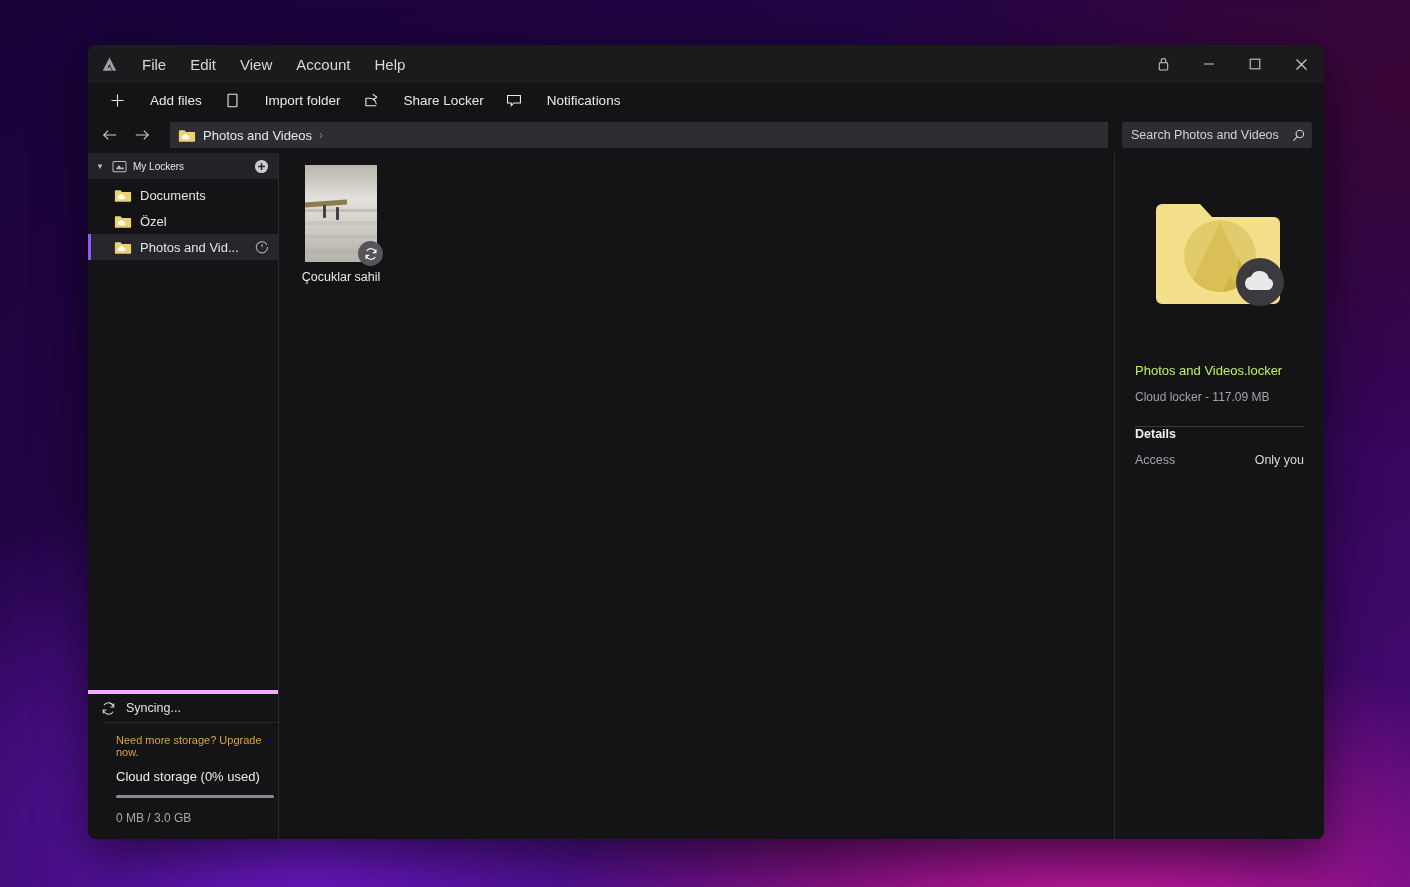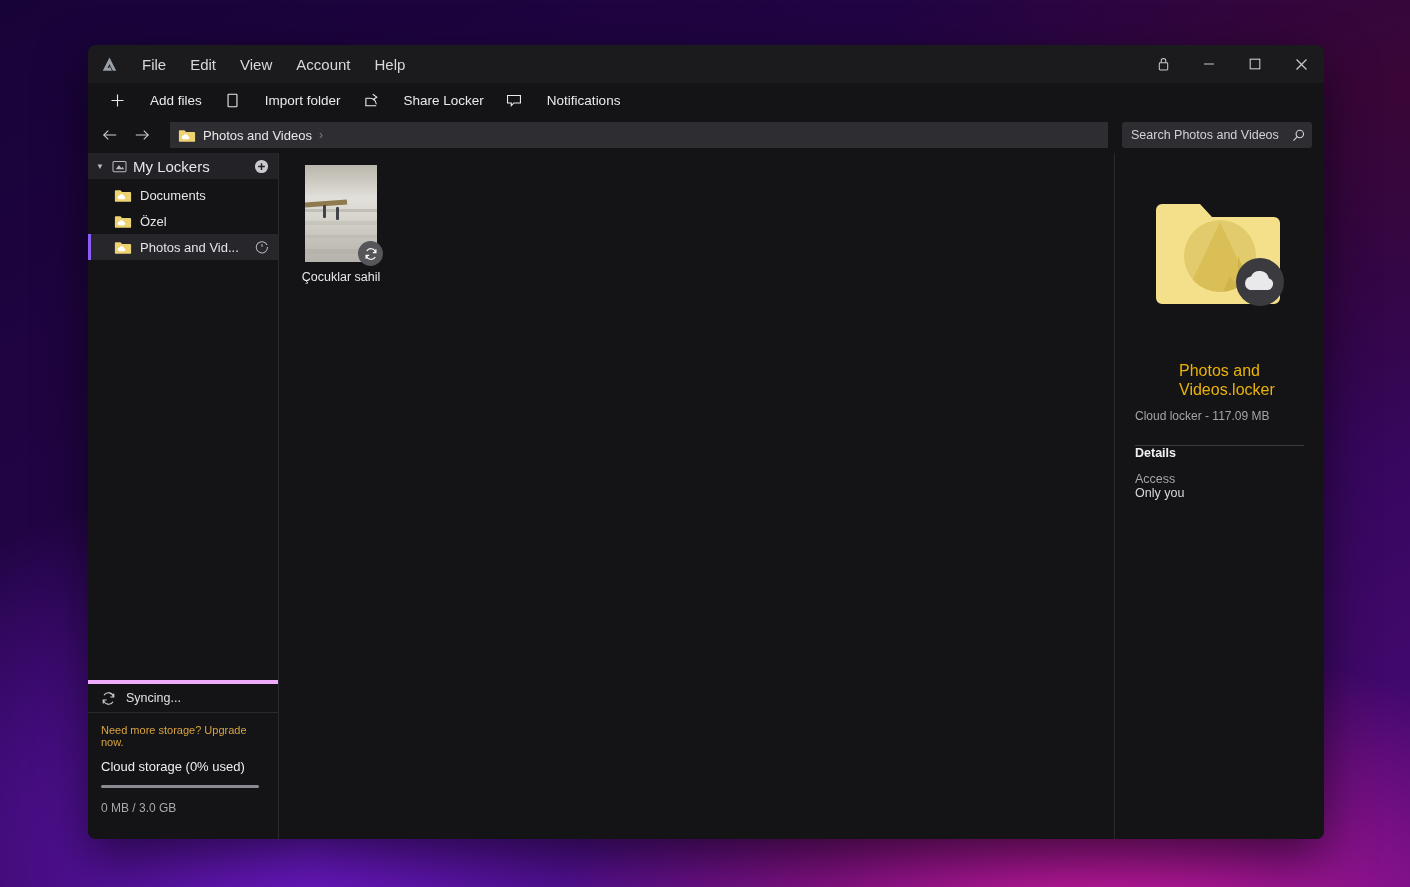--- a/index.html
+++ b/index.html
@@ -160,21 +160,21 @@
   }
   .lockers-header {
     height: 26px;
     background: #232327;
     display: flex;
     align-items: center;
     padding: 0 8px 0 6px;
     gap: 6px;
   }
   .chev { color: #b9b9be; font-size: 8px; width: 12px; text-align: center; }
-  .lockers-title { color: #e6e6e9; font-size: 15px; flex: 1 1 auto; }
+  .lockers-title { color: #e6e6e9; font-size: 10px; flex: 1 1 auto; }
   .add-locker {
     width: 17px; height: 17px;
     display: flex; align-items: center; justify-content: center;
   }
 
   .locker-list { padding-top: 3px; }
   .locker-item {
     height: 26px;
     display: flex;
     align-items: center;
@@ -203,21 +203,22 @@
     align-items: center;
     gap: 10px;
     padding-left: 13px;
     border-top: 4px solid #f0abfc;
     color: #e0e0e3;
     font-size: 12.5px;
   }
 
   .storage-block {
     border-top: 1px solid #2a2a2e;
-    padding: 11px 13px 24px 13px;
+    padding: 11px 13px 14px 13px;
+    margin-left: 15px;
   }
   .upgrade-link {
     color: #d9a441;
     font-size: 11px;
     margin-bottom: 11px;
   }
   .storage-title { color: #eeeef0; font-size: 13px; margin-bottom: 11px; }
   .storage-bar {
     height: 3px;
     background: #8a8a90;
@@ -297,25 +298,24 @@
     flex-direction: column;
   }
   .detail-icon-wrap {
     height: 200px;
     display: flex;
     align-items: center;
     justify-content: center;
     position: relative;
   }
   .detail-title {
-    color: #eab308;
-    font-size: 16px;
+    color: #bef264;
+    font-size: 13px;
     line-height: 19px;
     margin-top: 8px;
-    margin-left: 44px;
   }
   .detail-sub {
     color: #a3a3a9;
     font-size: 12px;
     margin-top: 10px;
   }
   .divider {
     height: 1px;
     background: #3a3a3f;
     margin: 22px 0 0 0;
@@ -324,21 +324,20 @@
     color: #f0f0f2;
     font-size: 12.5px;
     margin-top: 0;
     font-weight: bold;
   }
   .detail-row {
     display: flex;
     justify-content: space-between;
     margin-top: 12px;
     font-size: 12.5px;
-    flex-direction: column;
   }
   .detail-key { color: #a3a3a9; }
   .detail-val { color: #d9d9dd; }
 </style>
 </head>
 <body>
 
 <div class="window">
 
   <div class="titlebar">

